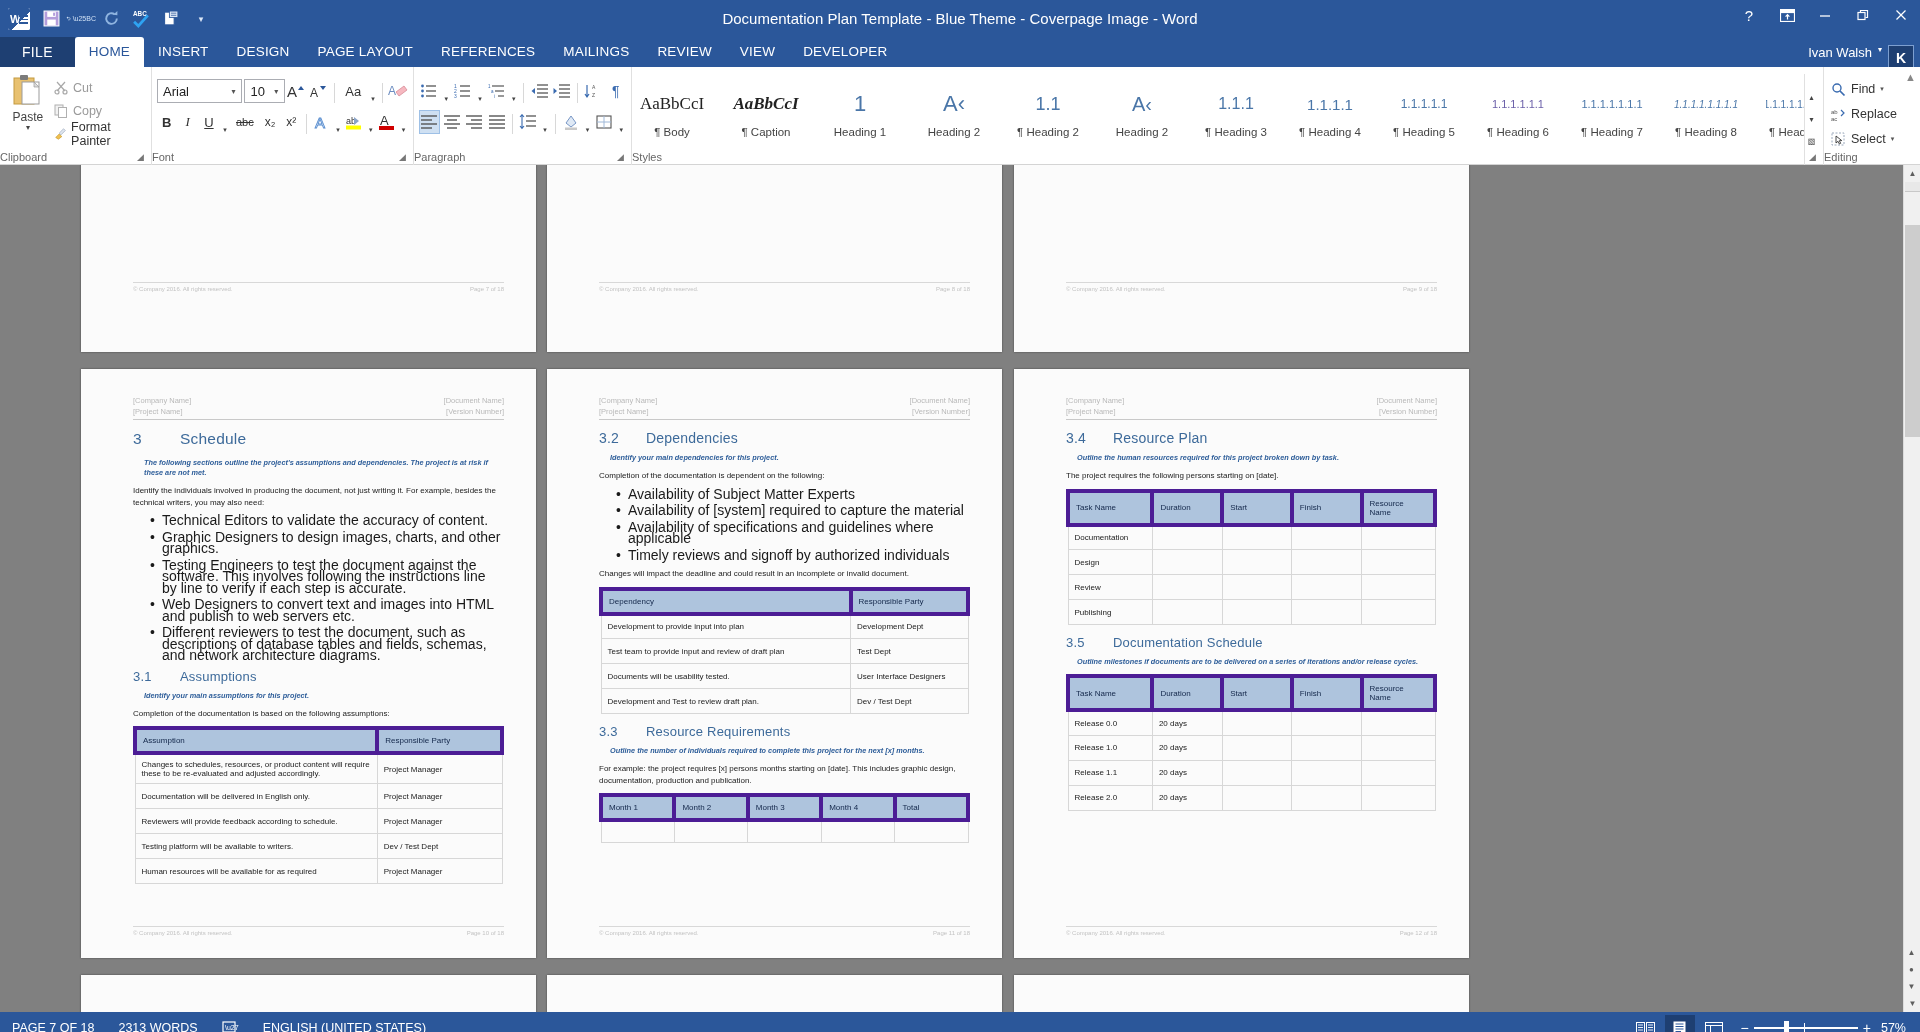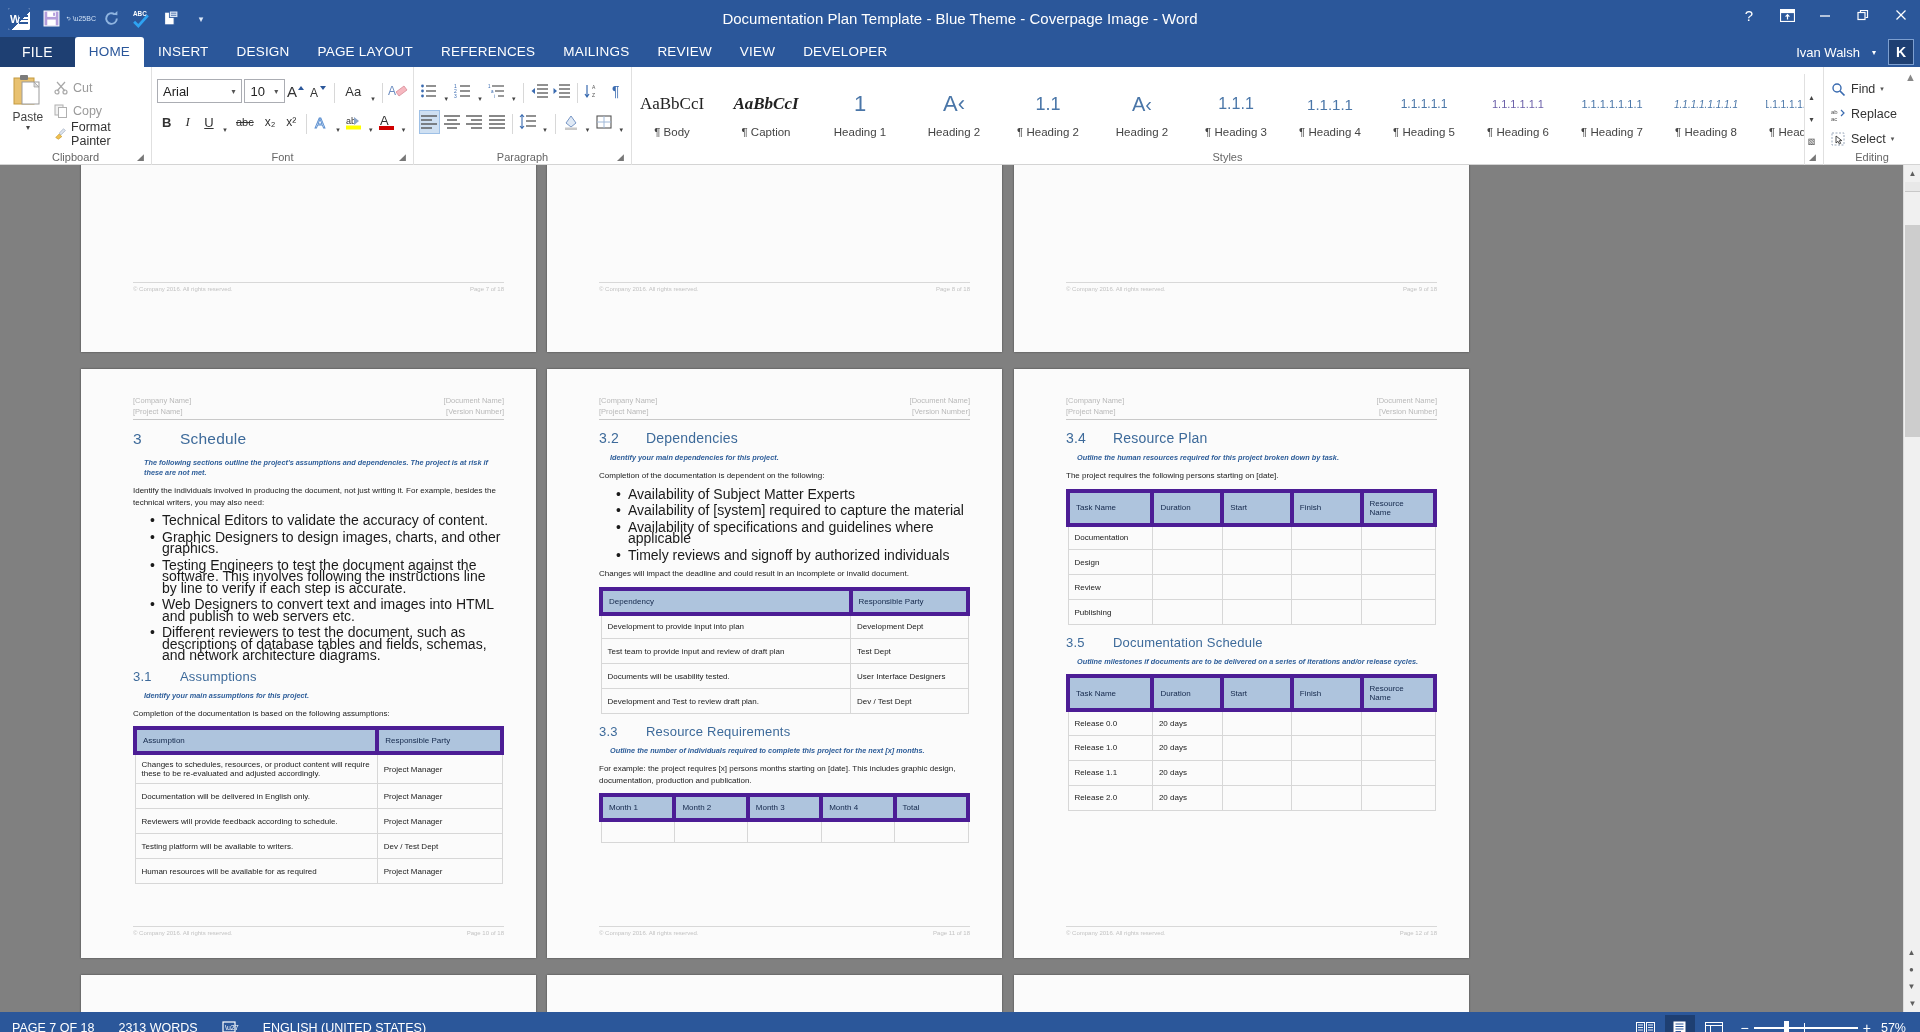--- a/index.html
+++ b/index.html
@@ -91,22 +91,22 @@
     color: #ffffff;
     font-size: 13.5px;
     letter-spacing: 0.2px;
   }
   .tab.active {
     background: #ffffff;
     color: #2b579a;
     border-radius: 3px 3px 0 0;
   }
   .account-area {
-    position: absolute; right: 6px; top: 2px;
-    display: flex; align-items: center; gap: 12px;
+    position: absolute; right: 6px; top: 8px;
+    display: flex; align-items: flex-start; gap: 6px;
     color: #ffffff; font-size: 13px;
   }
   .acct-pic {
     width: 26px; height: 26px;
     background: #1e3f72;
     color: #ffffff;
     display:flex; align-items:center; justify-content:center;
     font-size: 14px; font-weight: bold;
     border: 1px solid #7d9fd0;
   }
@@ -123,21 +123,21 @@
     position: relative;
     height: 98px;
     padding: 4px 5px 0 5px;
     border-right: 1px solid #e0e0e0;
     display: flex;
     flex-direction: column;
   }
   .group-label {
     position: absolute;
     bottom: 2px; left: 0; right: 0;
-    text-align: center;
+    text-align: left;
     font-size: 11px;
     color: #666666;
   }
   .dlg-launcher {
     position: absolute;
     bottom: 3px; right: 4px;
     width: 10px; height: 10px;
     color: #777;
     font-size: 9px;
   }

